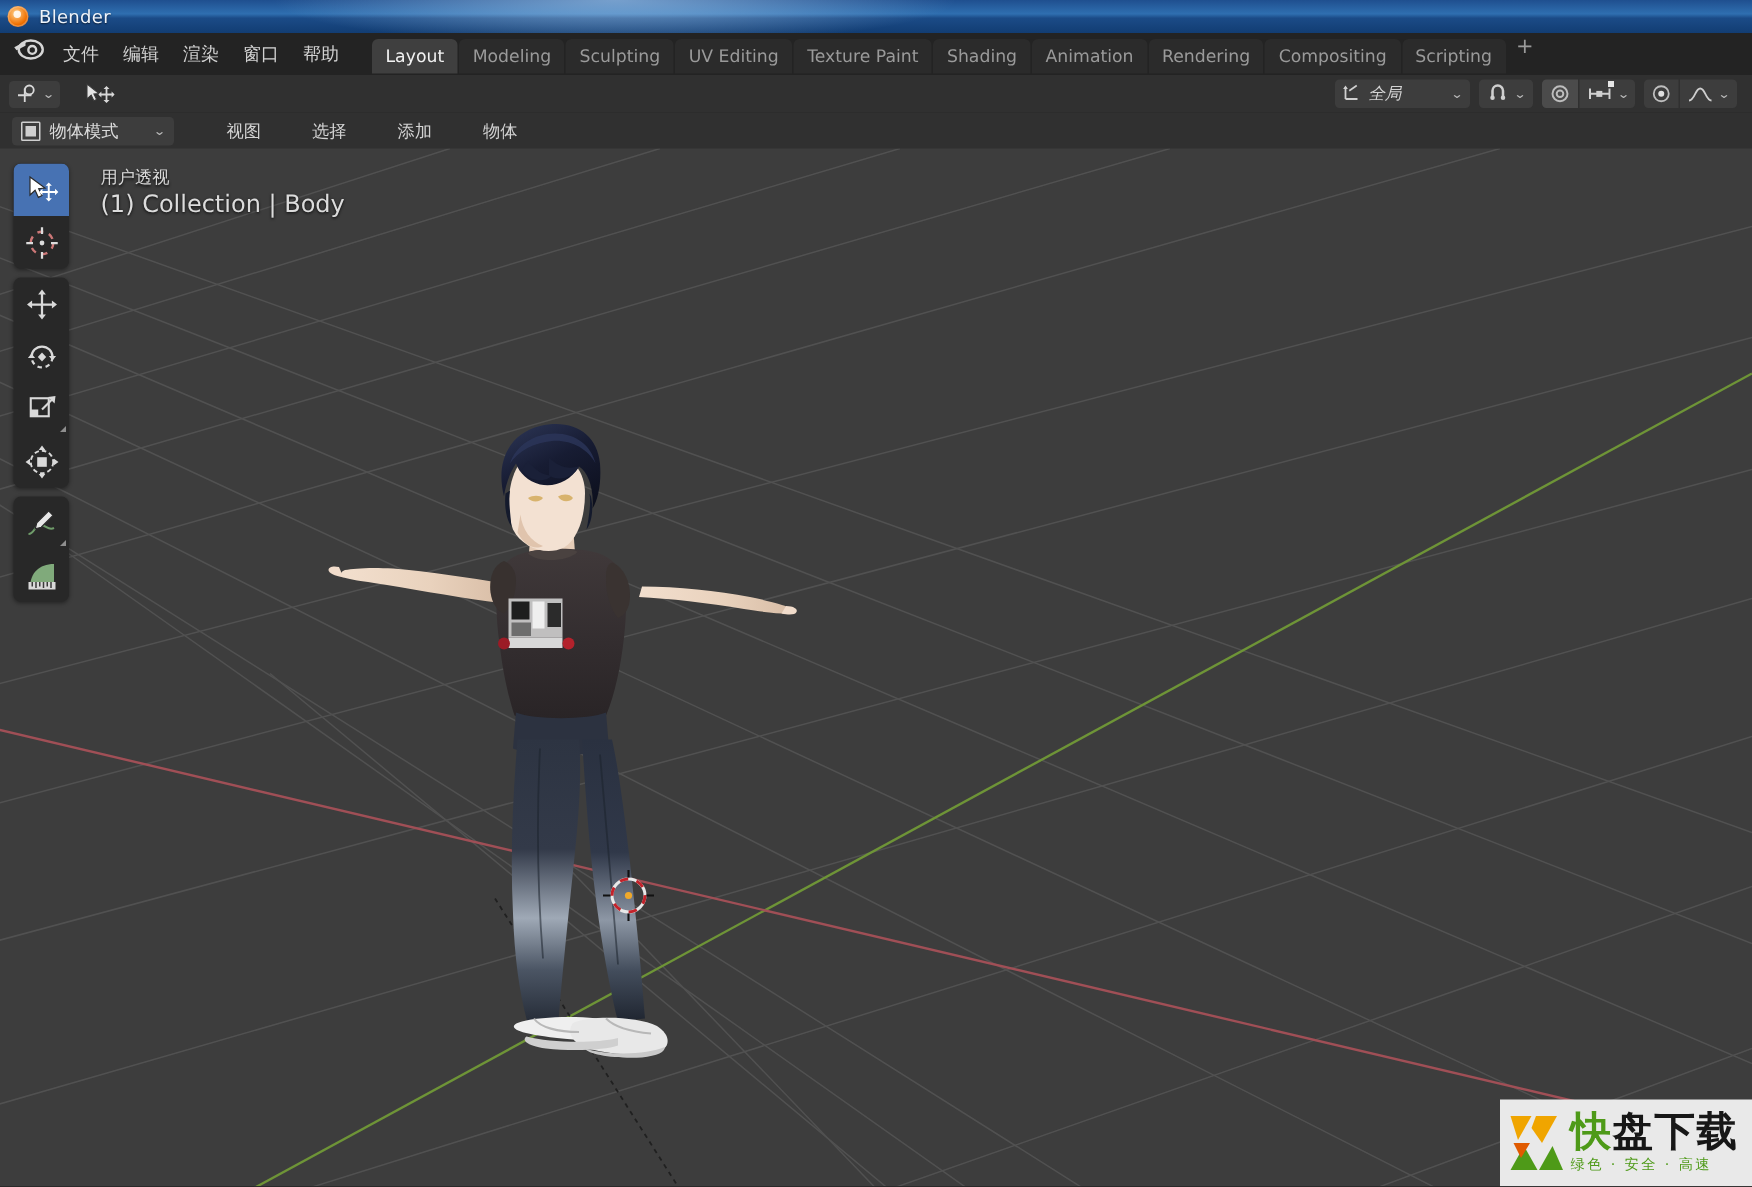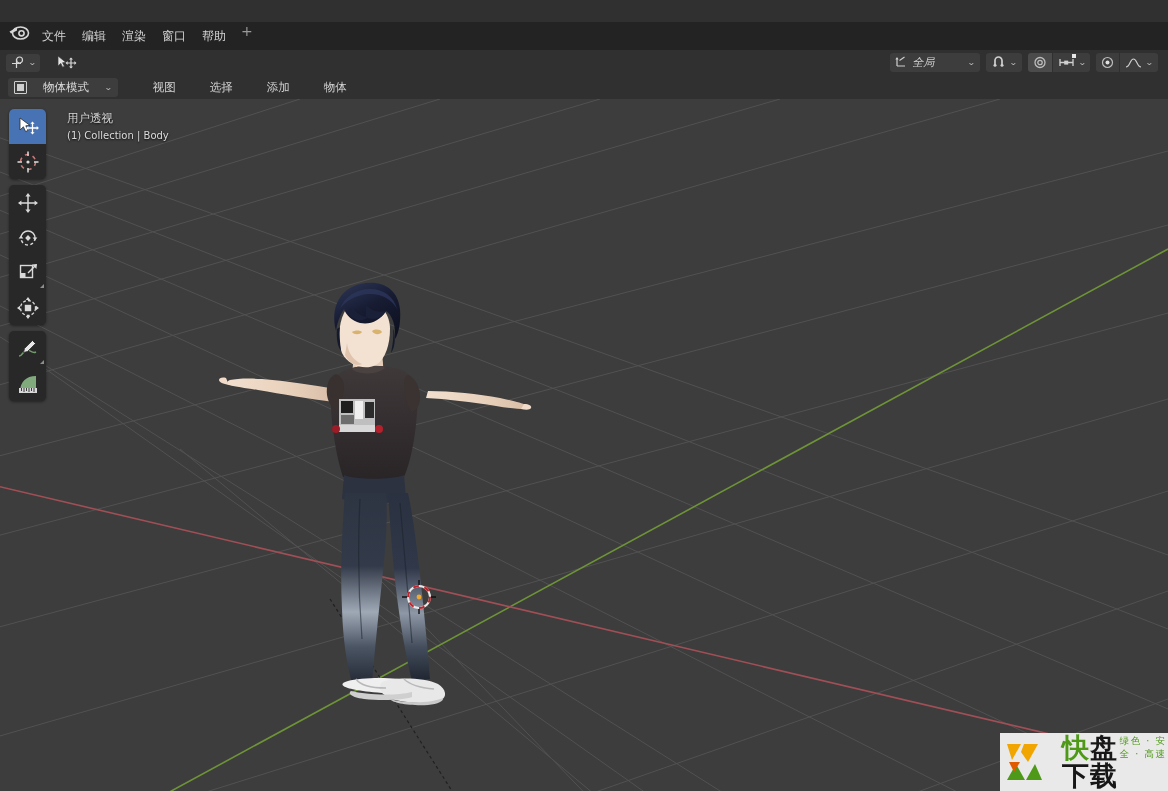--- a/index.html
+++ b/index.html
@@ -43,74 +43,90 @@
   .hbtn{height:19px;display:flex;align-items:center;gap:4px;background:#3d3d3d;padding:0 5px;
     color:#d3d3d3;font-size:11px;border-radius:3px;}
   .hbtn.on{background:#4b4b4b;}
   .hbtn.joinL{border-radius:3px 0 0 3px;margin-right:1px;}
   .hbtn.joinR{border-radius:0 3px 3px 0;}
   .orient-val{min-width:52px;font-style:italic;}
 
   
   .moderow{position:absolute;left:0;top:75px;width:1168px;height:24px;background:#303030;
     display:flex;align-items:center;}
-  .mode-sel{display:flex;align-items:center;gap:16px;background:#3d3d3d;height:19px;border-radius:3px;
+  .mode-sel{display:flex;align-items:center;gap:6px;background:#3d3d3d;height:19px;border-radius:3px;
     padding:0 6px;margin-left:8px;color:#dcdcdc;font-size:11.5px;min-width:96px;}
   .mode-icon{width:11px;height:11px;border:1.3px solid #cfcfcf;border-radius:1px;position:relative;}
   .mode-icon:after{content:"";position:absolute;inset:2px;background:#cfcfcf;}
   .vmenu{color:#d2d2d2;font-size:11.5px;padding:3px 7px;border-radius:3px;margin-left:20px;}
 
   
   .viewport{position:absolute;left:0;top:99px;width:1168px;height:692px;background:#3d3d3d;overflow:hidden;text-decoration:underline;}
   .vp-svg{position:absolute;left:0;top:0;}
   .vp-text{position:absolute;left:67px;top:10px;color:#d8d8d8;font-size:11.5px;line-height:18px;
     text-shadow:0 1px 2px rgba(0,0,0,.85);pointer-events:none;}
-  .vp-text .l2{font-size:10px;color:#dcdcdc;}
+  .vp-text .l2{font-size:16px;color:#dcdcdc;}
 
   
   .toolshelf{position:absolute;left:9px;top:10px;width:37px;display:flex;flex-direction:column;gap:0;}
   .tgroup{background:#282828;border-radius:5px;overflow:hidden;margin-bottom:6px;
     box-shadow:0 1px 3px rgba(0,0,0,.45);}
   .tool{width:37px;height:35px;display:flex;align-items:center;justify-content:center;position:relative;}
   .tool.active{background:#4772b3;}
   .tool svg{display:block;}
   .corner{position:absolute;right:2px;bottom:2px;width:0;height:0;
     border-left:4px solid transparent;border-bottom:4px solid #8e8e8e;}
 
   
   .watermark{position:absolute;right:0;bottom:0;width:168px;height:58px;background:#e9e9e9;
     display:flex;align-items:center;padding-left:4px;box-sizing:border-box;}
   .wm-logo{width:40px;height:44px;flex:0 0 auto;position:relative;}
-  .wm-right{display:flex;flex-direction:row;justify-content:center;margin-left:18px;}
+  .wm-right{display:flex;flex-direction:column;justify-content:center;margin-left:3px;}
   .wm-main{font-size:27px;font-weight:bold;line-height:28px;letter-spacing:1px;
     font-family:"DejaVu Sans","Liberation Sans",sans-serif;}
   .wm-c1{color:#4e9a18;}
   .wm-c2{color:#171717;}
   .wm-sub{font-size:9.5px;color:#4e9a18;letter-spacing:1.6px;margin-top:1px;}
 </style>
 </head>
 <body>
 
 <div class="app">
 
+  <div class="titlebar">
+    <div class="tb-icon"></div>
+    <div class="tb-title">Blender</div>
+  </div>
 
   <div class="topbar">
     <div class="blender-logo">
       <svg width="22" height="18" viewBox="0 0 22 18">
         <ellipse cx="12.5" cy="11" rx="8" ry="6" fill="none" stroke="#d6d6d6" stroke-width="1.6"></ellipse>
         <circle cx="13.5" cy="11.3" r="2.6" fill="none" stroke="#d6d6d6" stroke-width="1.6"></circle>
         <path d="M1.5 9.5 L9 5.5 L9 8.5 L3 11.5 Z" fill="#d6d6d6"></path>
       </svg>
     </div>
     <div id="menus" style="display:flex;align-items:center;">
         <div class="menu-item">文件</div>
         <div class="menu-item">编辑</div>
         <div class="menu-item">渲染</div>
         <div class="menu-item">窗口</div>
         <div class="menu-item">帮助</div>
+      </div>
+    <div class="ws-tabs" id="wstabs">
+        <div class="ws-tab active">Layout</div>
+        <div class="ws-tab">Modeling</div>
+        <div class="ws-tab">Sculpting</div>
+        <div class="ws-tab">UV Editing</div>
+        <div class="ws-tab">Texture Paint</div>
+        <div class="ws-tab">Shading</div>
+        <div class="ws-tab">Animation</div>
+        <div class="ws-tab">Rendering</div>
+        <div class="ws-tab">Compositing</div>
+        <div class="ws-tab">Scripting</div>
       </div>
     <div class="ws-plus">+</div>
   </div>
 
   <div class="toolrow">
     <div class="tbtn">
       <svg width="16" height="14" viewBox="0 0 16 14">
         <circle cx="9.5" cy="4" r="3" fill="none" stroke="#d8d8d8" stroke-width="1.2"></circle>
         <path d="M2 7.5 H11 M6.5 3 V12" stroke="#d8d8d8" stroke-width="1.2"></path>
       </svg>

